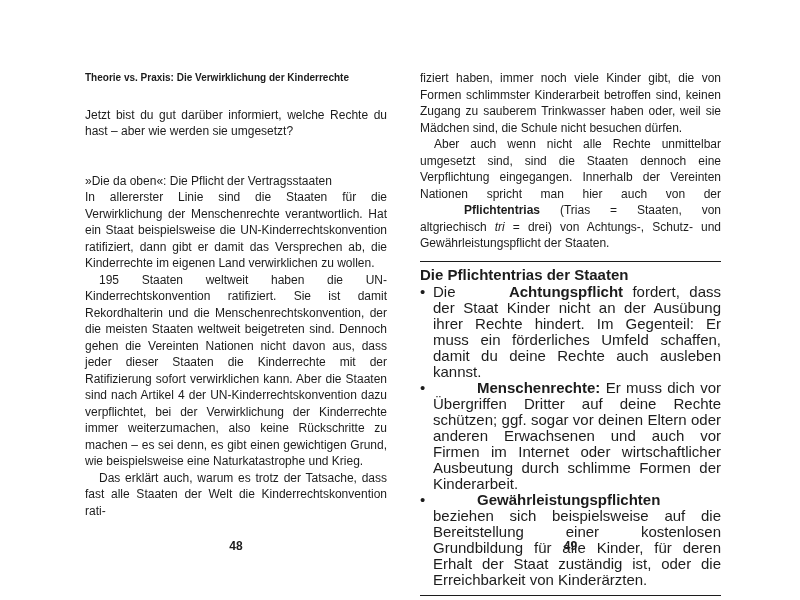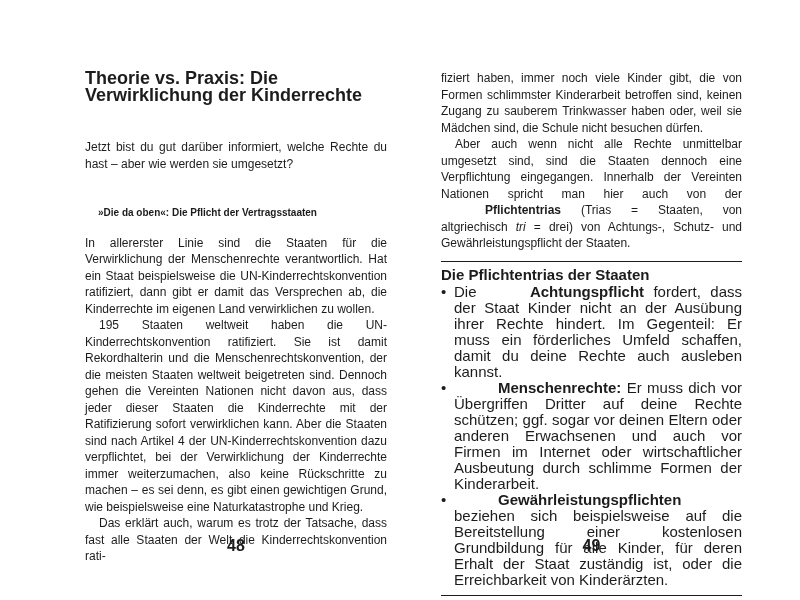--- a/index.html
+++ b/index.html
@@ -4,44 +4,44 @@
 <style>
   html,body{margin:0;padding:0;}
   body{
     width:800px;height:600px;position:relative;overflow:hidden;
     background:#ffffff;color:#1c1c1c;
     font-family:"Liberation Sans","DejaVu Sans",sans-serif;
   }
   .book{position:absolute;inset:0;background:#ffffff;}
   .col{position:absolute;top:70px;height:510px;font-size:12px;line-height:16.5px;}
   .col.left{left:85px;width:302px;}
-  .col.right{left:441px;width:301px;}
+  .col.right{left:420px;width:301px;}
   .heading{
-    font-size:18px;font-weight:700;margin:0 0 36px 0;line-height:16.5px;
+    font-size:10px;font-weight:700;margin:0 0 20px 0;line-height:16.5px;
   }
   .intro{margin:0 0 33px 0;text-align:justify;}
-  .subheading{font-size:10px;font-weight:700;margin:13px;line-height:16.5px;}
+  .subheading{font-size:12px;font-weight:400;margin:0;line-height:16.5px;}
   p.body{margin:0;text-align:justify;hyphens:auto;-webkit-hyphens:auto;}
   p.indent{text-indent:14px;}
   b{font-weight:700;margin-left:44px;}
   i{font-style:italic;margin-top:14px;}
   .box{
     margin-top:9px;
     border-top:1.5px solid #1c1c1c;
     border-bottom:1.5px solid #1c1c1c;
     padding:5px 0 7px 0;
     font-size:15px;line-height:16px;
   }
   .box-title{font-weight:700;margin:0 0 1px 0;}
   .box ul{list-style:none;margin:0;padding:0;}
   .box li{position:relative;padding-left:13px;text-align:justify;hyphens:auto;-webkit-hyphens:auto;}
   .box .marker{position:absolute;left:0;top:0;}
   .pagenum{
     position:absolute;top:468px;left:0;right:0;
-    text-align:center;font-size:16px;font-weight:700;
+    text-align:center;font-size:12px;font-weight:700;
   }
 </style>
 </head>
 <body>
 
 <div class="book">
 
   <div class="col left">
     <h1 class="heading">Theorie vs. Praxis: Die Verwirklichung der Kinderrechte</h1>
     <p class="intro">Jetzt bist du gut darüber informiert, welche Rechte du hast – aber wie werden sie umgesetzt?</p>

